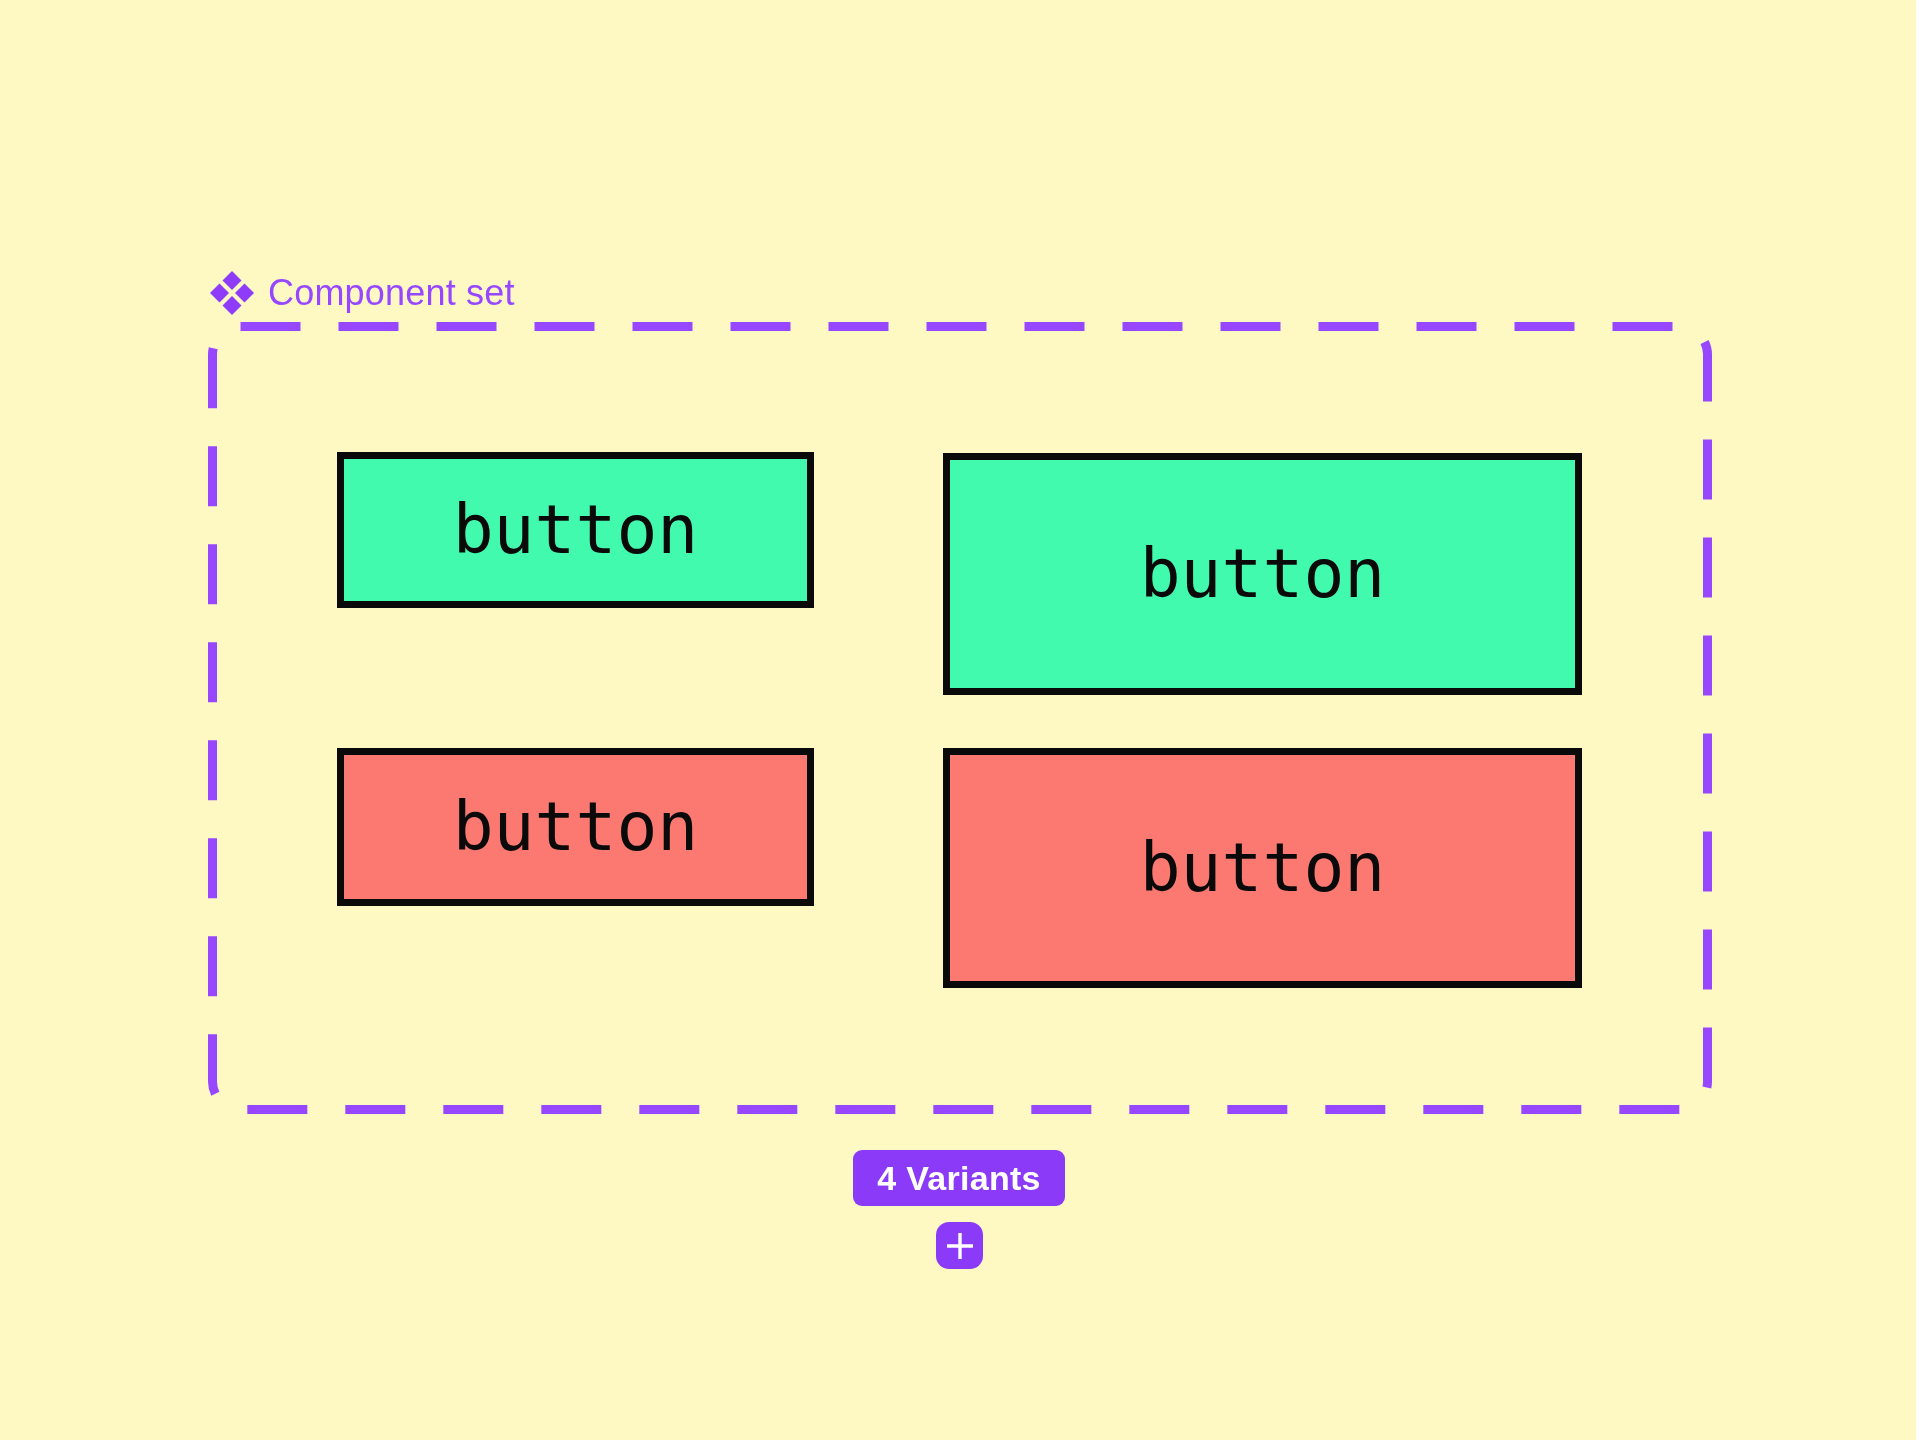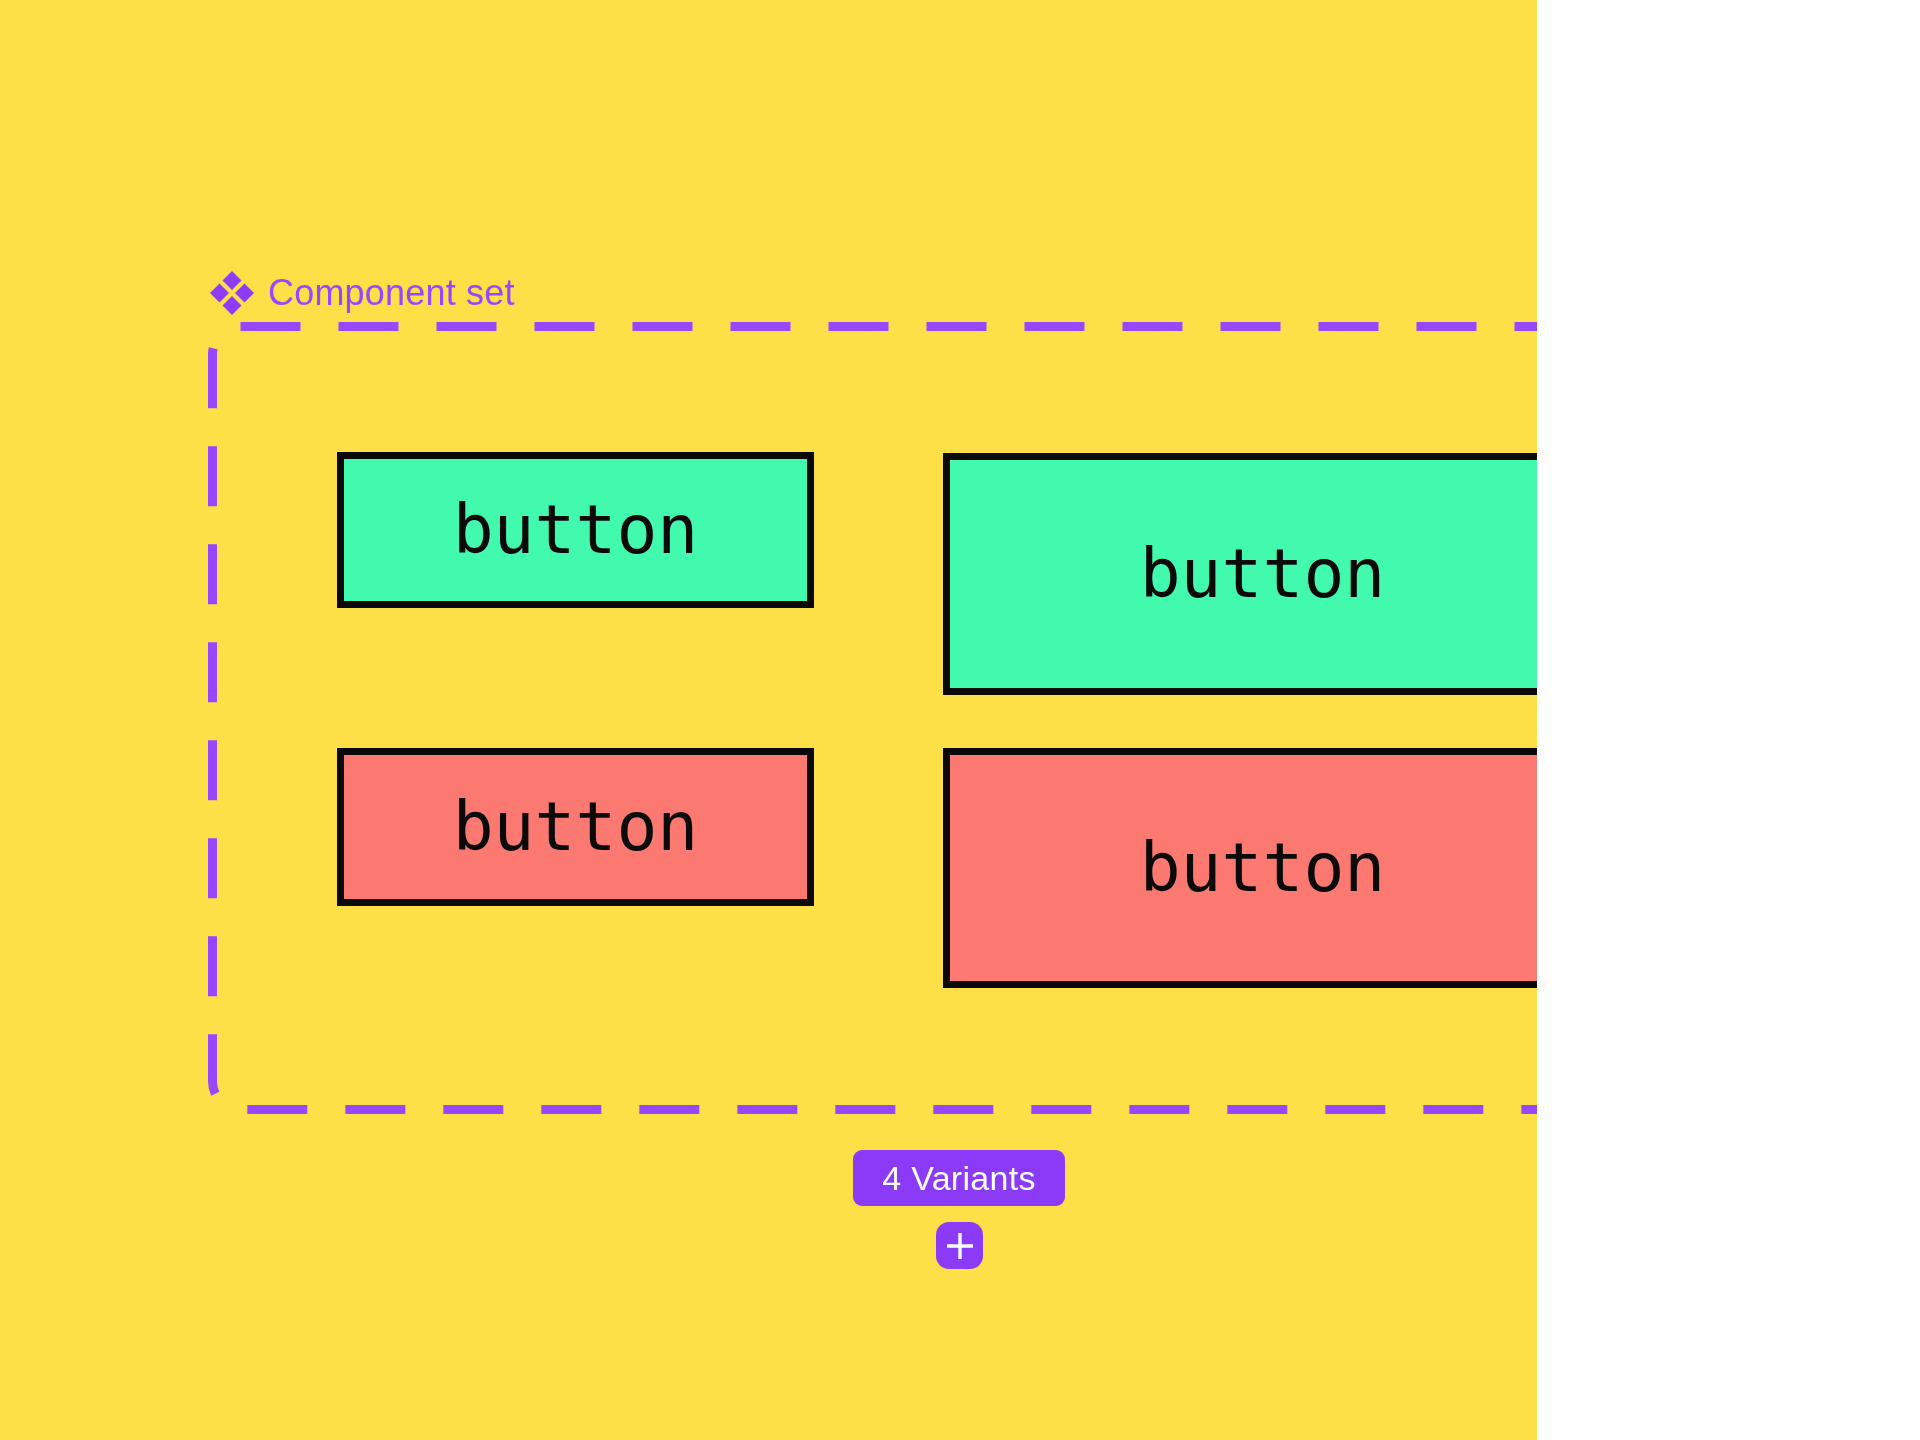--- a/index.html
+++ b/index.html
@@ -3,23 +3,23 @@
 <meta charset="utf-8">
 <style>
   html, body {
     margin: 0;
     padding: 0;
     background: #ffffff;
     font-family: "Liberation Sans", sans-serif;
   }
   .canvas {
     position: relative;
-    width: 1537px;
+    width: 1916px;
     height: 1440px;
-    background: #fde047;
+    background: #fef9c3;
     overflow: hidden;
   }
 
   
   .cs-header {
     position: absolute;
     left: 209px;
     top: 268px;
     height: 50px;
     display: flex;
@@ -80,21 +80,21 @@
     height: 56px;
     background: #8B3BF7;
     border-radius: 9px;
     display: flex;
     align-items: center;
     justify-content: center;
   }
   .variants-badge span {
     color: #ffffff;
     font-size: 34px;
-    font-weight: 400;
+    font-weight: 700;
     letter-spacing: 0.3px;
     white-space: nowrap;
   }
 
   
   .add-variant-btn {
     position: absolute;
     left: 936px;
     top: 1222px;
     width: 47px;

